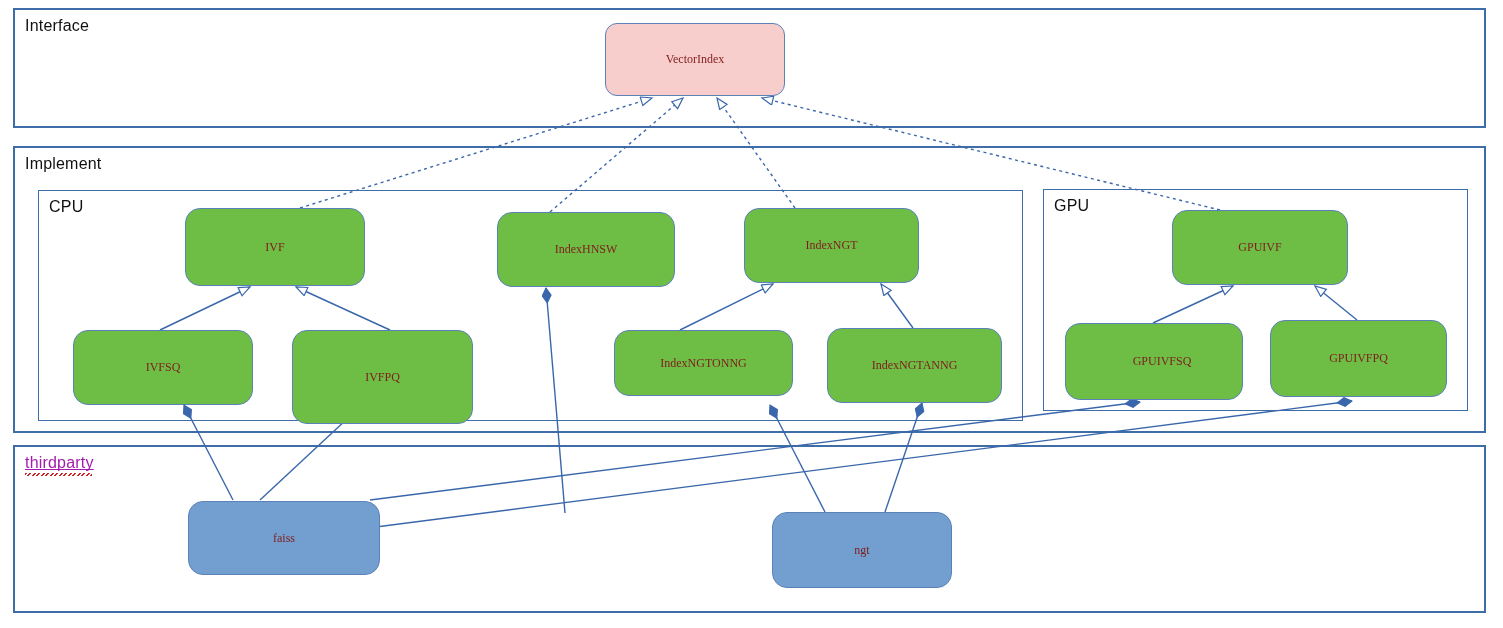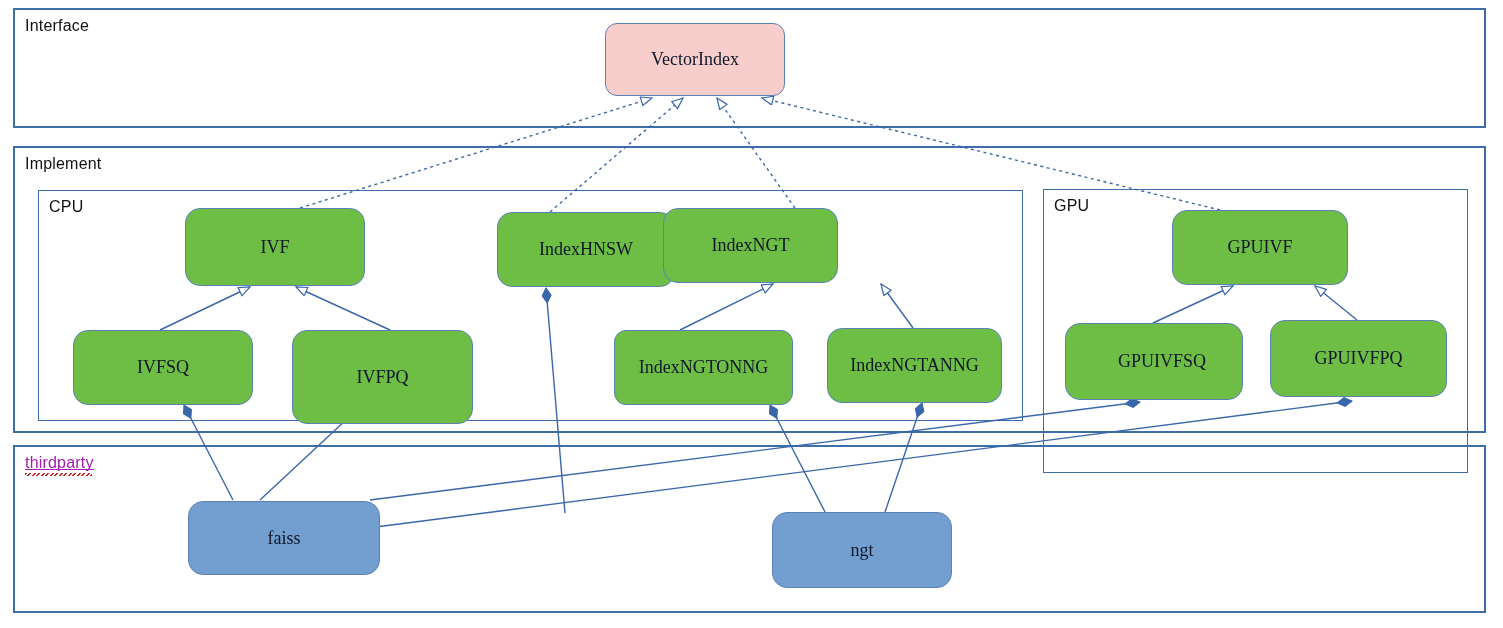--- a/index.html
+++ b/index.html
@@ -44,41 +44,41 @@
   }
   .node {
     position:absolute;
     box-sizing:border-box;
     border:1.6px solid #5b82b8;
     border-radius:15px;
     display:flex;
     align-items:center;
     justify-content:center;
     font-family:"Liberation Serif", serif;
-    font-size:18px;
-    color:#0f172a;
+    font-size:12px;
+    color:#7f1d1d;
     z-index:3;
     white-space:nowrap;
   }
   .node.interface { border-radius:12px; }
 </style>
 </head>
 <body>
 
 <div id="canvas">
     <div class="section" style="left: 13px; top: 8px; width: 1473px; height: 120px; border-color: rgb(62, 109, 168);">
       <span class="section-label" style="color: rgb(17, 17, 17);">Interface</span>
     </div>
     <div class="section" style="left: 13px; top: 146px; width: 1473px; height: 287px; border-color: rgb(62, 109, 168);">
       <span class="section-label" style="color: rgb(17, 17, 17);">Implement</span>
     </div>
     <div class="section inner" style="left: 38px; top: 190px; width: 985px; height: 231px; border-color: rgb(62, 109, 168);">
       <span class="section-label" style="color: rgb(17, 17, 17);">CPU</span>
     </div>
-    <div class="section inner" style="left: 1043px; top: 189px; width: 425px; height: 284px; border-color: rgb(62, 109, 168);">
+    <div class="section inner" style="left: 1043px; top: 189px; width: 425px; height: 222px; border-color: rgb(62, 109, 168);">
       <span class="section-label" style="color: rgb(17, 17, 17);">GPU</span>
     </div>
     <div class="section" style="left: 13px; top: 445px; width: 1473px; height: 168px; border-color: rgb(62, 109, 168);">
       <span class="section-label misspelled" style="color: #a21caf;">thirdparty</span>
     </div>
     <svg id="edge-layer" width="1503" height="628" viewBox="0 0 1503 628">
       <defs>
         <marker id="m-tri" markerWidth="14" markerHeight="12" refX="12" refY="5" orient="auto" markerUnits="userSpaceOnUse">
           <path d="M1,0.5 L12,5 L1,9.5 Z" fill="#ffffff" stroke="#3a67ab" stroke-width="1.2"></path>
         </marker>
@@ -106,30 +106,30 @@
     </svg>
     <div class="node interface" style="left: 605px; top: 23px; width: 180px; height: 73px; background: rgb(248, 206, 204); border-color: rgb(91, 130, 184);">
       <span>VectorIndex</span>
     </div>
     <div class="node " style="left: 185px; top: 208px; width: 180px; height: 78px; background: rgb(110, 189, 69); border-color: rgb(91, 130, 184);">
       <span>IVF</span>
     </div>
     <div class="node " style="left: 457px; top: 212px; width: 178px; height: 75px; background: rgb(110, 189, 69); border-color: rgb(91, 130, 184); margin-left: 40px;">
       <span>IndexHNSW</span>
     </div>
-    <div class="node " style="left: 663px; top: 208px; width: 175px; height: 75px; background: rgb(110, 189, 69); border-color: rgb(91, 130, 184);">
+    <div class="node " style="left: 744px; top: 208px; width: 175px; height: 75px; background: rgb(110, 189, 69); border-color: rgb(91, 130, 184);">
       <span>IndexNGT</span>
     </div>
     <div class="node " style="left: 73px; top: 330px; width: 180px; height: 75px; background: rgb(110, 189, 69); border-color: rgb(91, 130, 184);">
       <span>IVFSQ</span>
     </div>
     <div class="node " style="left: 292px; top: 330px; width: 181px; height: 94px; background: rgb(110, 189, 69); border-color: rgb(91, 130, 184);">
       <span>IVFPQ</span>
     </div>
-    <div class="node " style="left: 614px; top: 330px; width: 179px; height: 75px; background: rgb(110, 189, 69); border-color: rgb(91, 130, 184); border-radius: 12px;">
+    <div class="node " style="left: 614px; top: 330px; width: 179px; height: 66px; background: rgb(110, 189, 69); border-color: rgb(91, 130, 184);">
       <span>IndexNGTONNG</span>
     </div>
     <div class="node " style="left: 827px; top: 328px; width: 175px; height: 75px; background: rgb(110, 189, 69); border-color: rgb(91, 130, 184);">
       <span>IndexNGTANNG</span>
     </div>
     <div class="node " style="left: 1172px; top: 210px; width: 176px; height: 75px; background: rgb(110, 189, 69); border-color: rgb(91, 130, 184);">
       <span>GPUIVF</span>
     </div>
     <div class="node " style="left: 1065px; top: 323px; width: 178px; height: 77px; background: rgb(110, 189, 69); border-color: rgb(91, 130, 184); padding-left: 16px;">
       <span>GPUIVFSQ</span>

